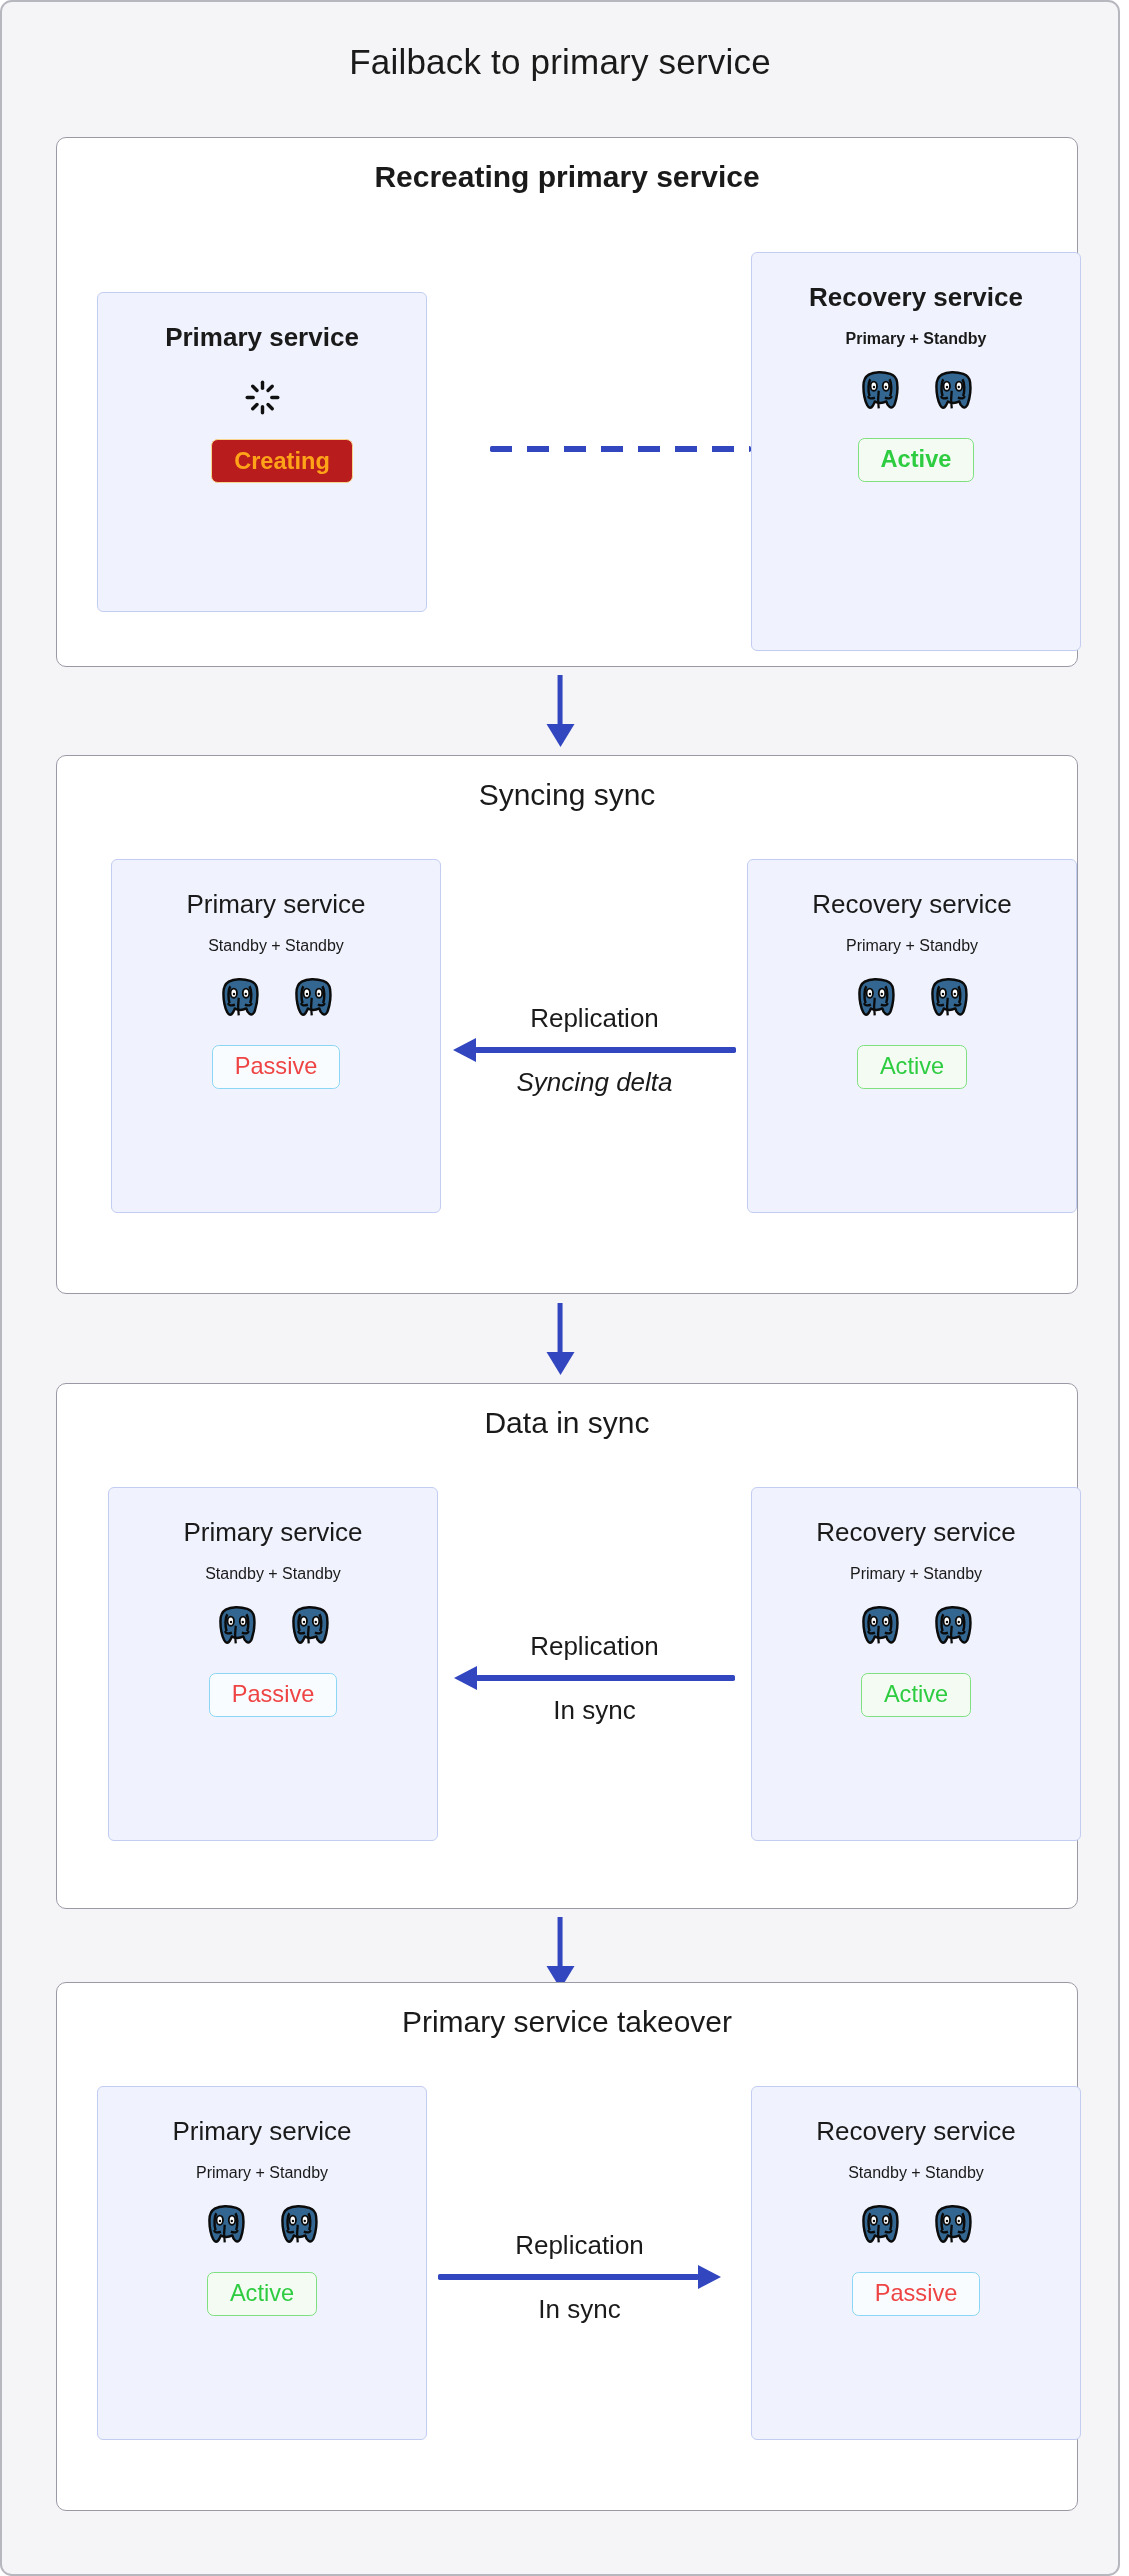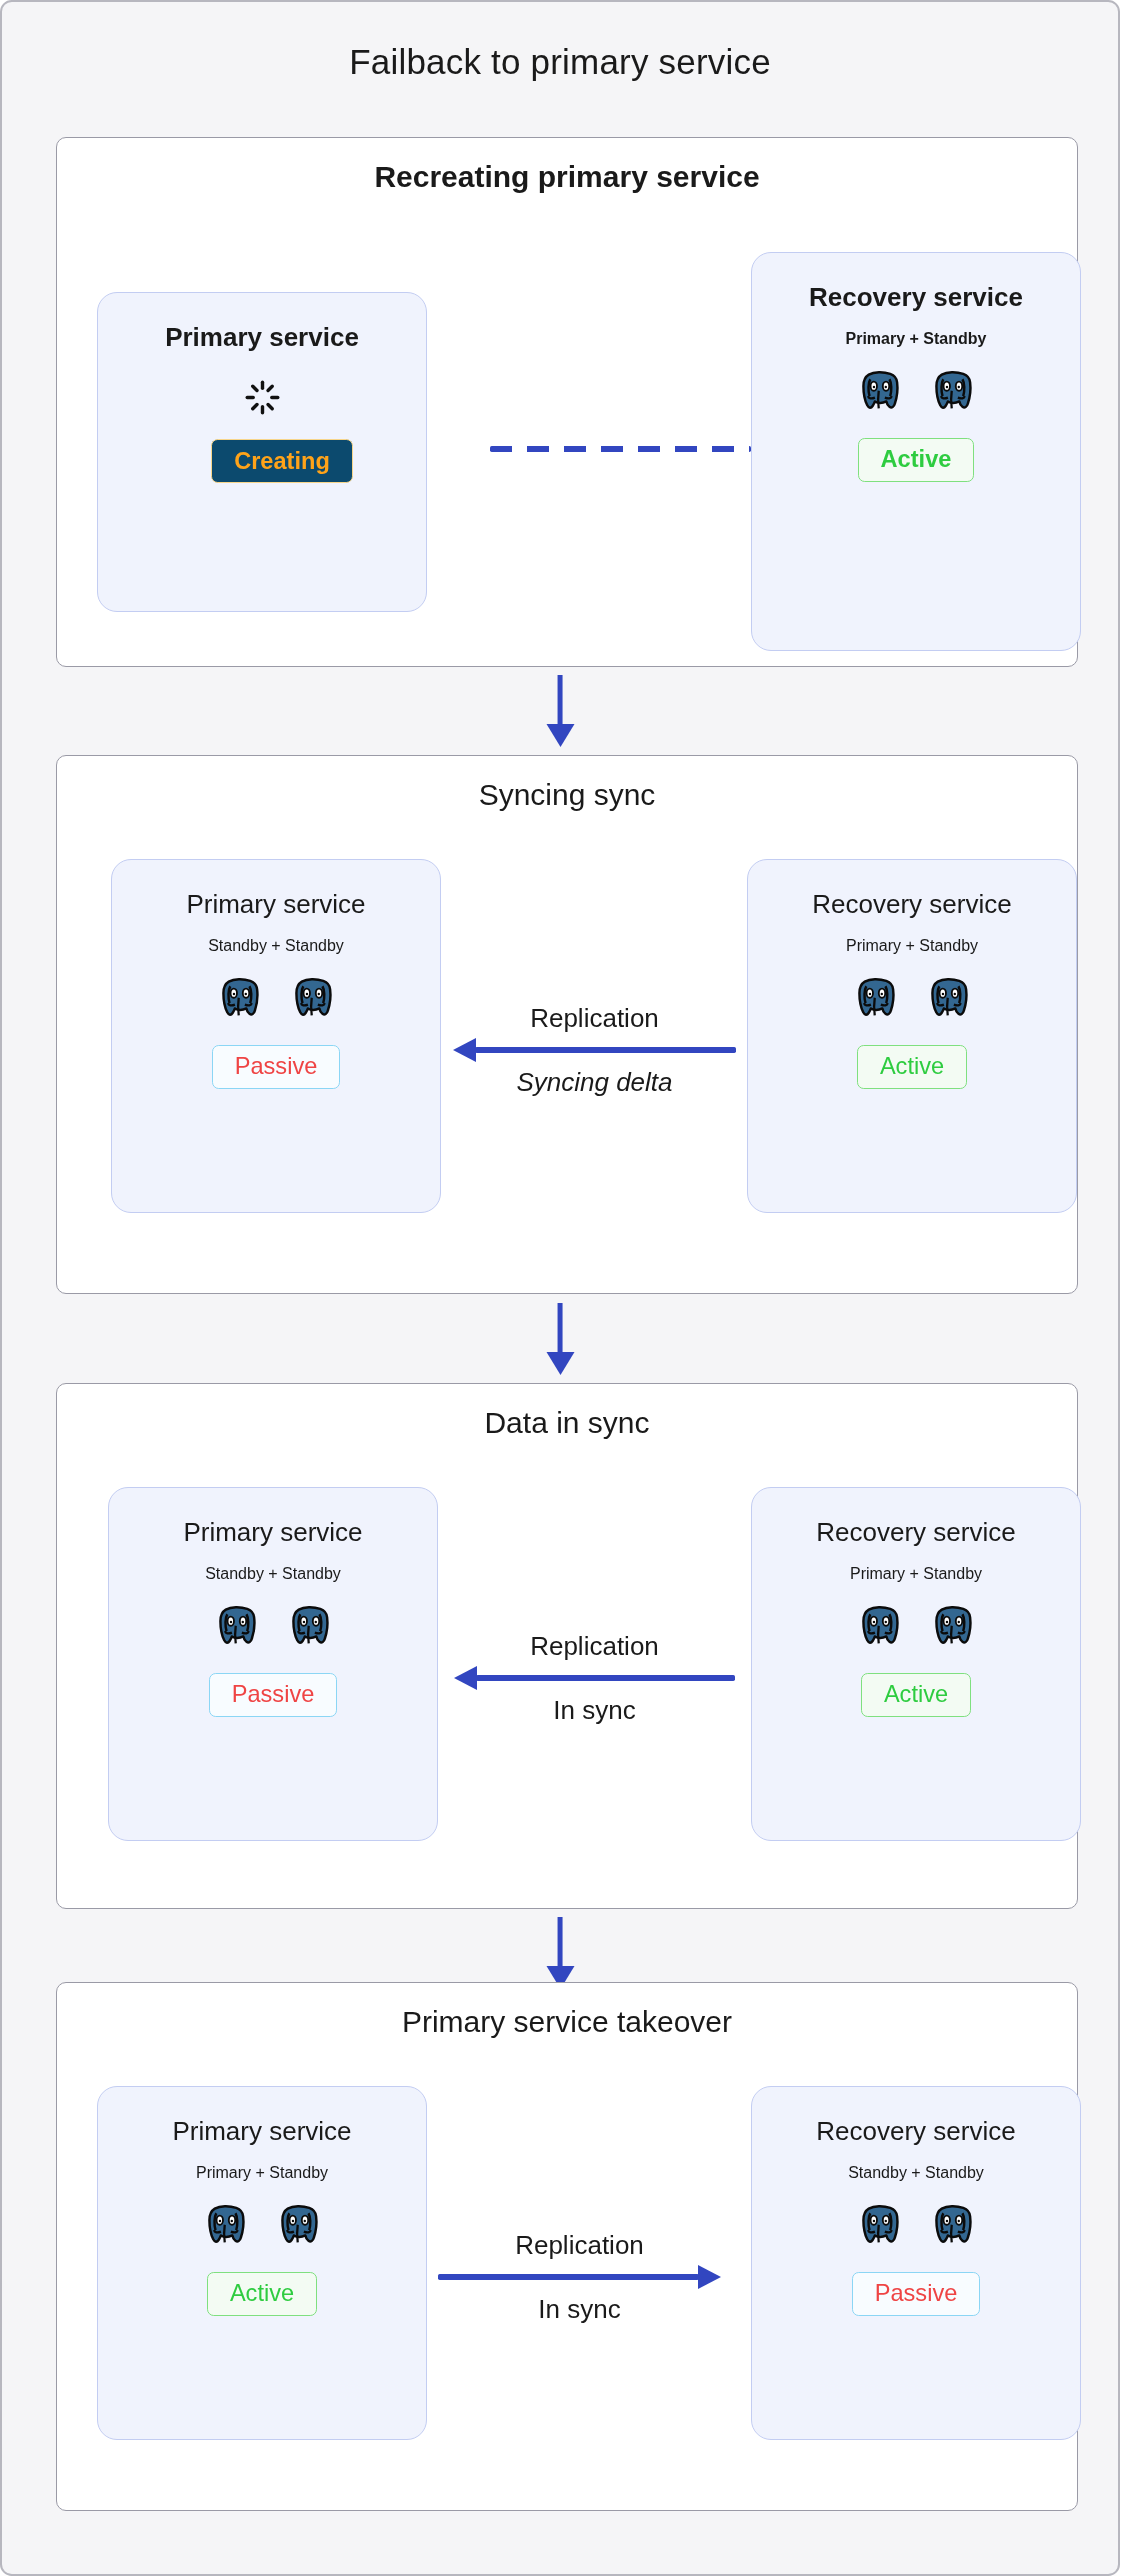--- a/index.html
+++ b/index.html
@@ -50,21 +50,21 @@
     font-size: 30px;
     color: #1a1a1a;
   }
 
   
   .svc {
     position: absolute;
     box-sizing: border-box;
     background: #f0f3fd;
     border: 1.7px solid #c3cdf2;
-    border-radius: 20px;
+    border-radius: 6px;
     display: flex;
     flex-direction: column;
     align-items: center;
   }
   .svc-name {
     font-size: 26px;
     color: #1a1a1a;
     margin-top: 29px;
     white-space: nowrap;
   }
@@ -101,21 +101,21 @@
   }
   .badge.passive {
     color: #ef4444;
     border-color: #8bd6f5;
     background: #f8fcff;
     text-align: center;
   }
   .badge.creating {
     color: #ffa319;
     border-color: #f7d58a;
-    background: #0c4a6e;
+    background: #b91c1c;
     margin-left: 40px;
   }
 
   
   .h-arrow {
     position: absolute;
     height: 0;
   }
   .h-arrow .shaft {
     position: absolute;

